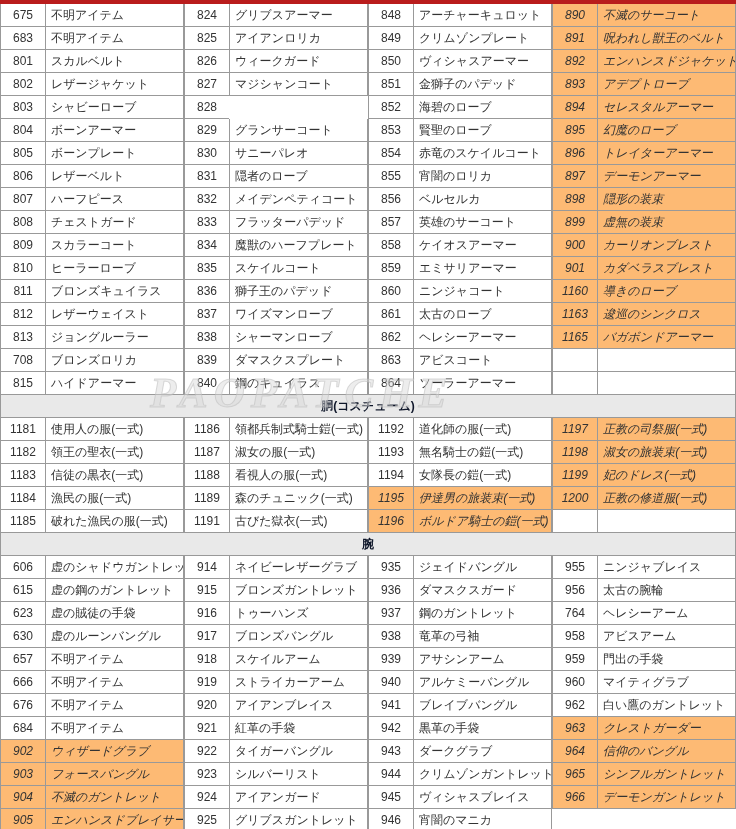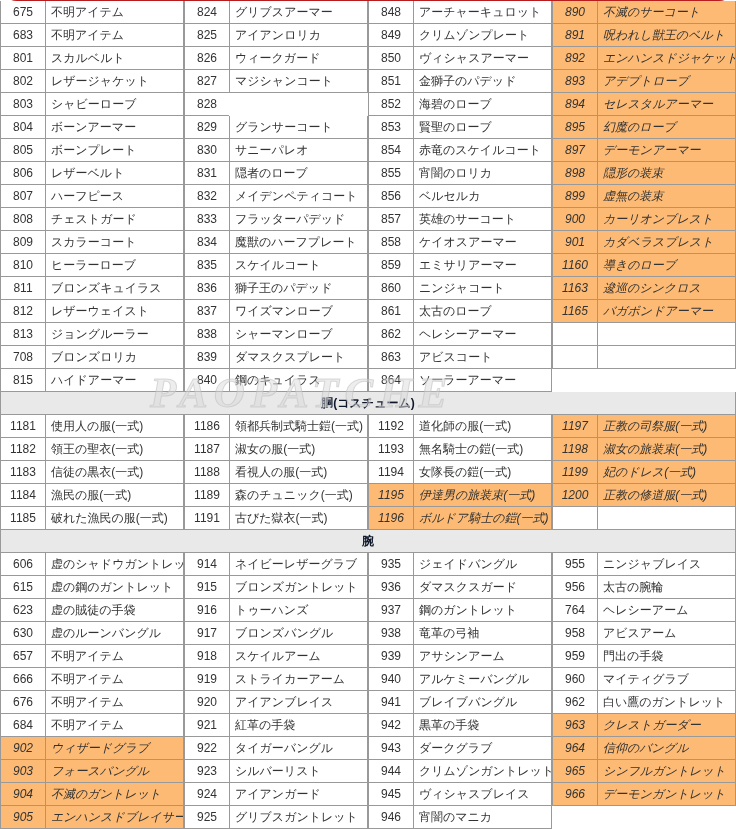--- a/index.html
+++ b/index.html
@@ -5,21 +5,21 @@
   * { box-sizing: border-box; margin: 0; padding: 0; }
   html, body { background: #ffffff; }
   body {
     width: 736px; height: 829px;
     position: relative; overflow: hidden;
     font-family: "Liberation Sans", "DejaVu Sans", sans-serif;
     font-size: 12px; color: #333333;
   }
   #page { position: relative; width: 736px; }
   .grid { display: flex; }
-  .grid.first { border-top: 1px solid #b91c1c; border-radius: 17px; }
+  .grid.first { border-top: 4px solid #b91c1c; }
   .group { width: 184px; }
   .grow { display: flex; height: 23px; background: #ffffff; }
   .grow.hl { background: #fdba74; font-style: italic; }
   .cid {
     width: 45px; height: 23px; line-height: 22px;
     text-align: center;
     border-left: 1px solid #999; border-bottom: 1px solid #999;
     overflow: hidden; white-space: nowrap;
   }
   .clabel {
@@ -283,20 +283,24 @@
           </div>
           <div class="grow hl">
             <div class="cid">894</div>
             <div class="clabel">セレスタルアーマー</div>
           </div>
           <div class="grow hl">
             <div class="cid">895</div>
             <div class="clabel">幻魔のローブ</div>
           </div>
           <div class="grow hl">
+            <div class="cid">896</div>
+            <div class="clabel">トレイターアーマー</div>
+          </div>
+          <div class="grow hl">
             <div class="cid">897</div>
             <div class="clabel">デーモンアーマー</div>
           </div>
           <div class="grow hl">
             <div class="cid">898</div>
             <div class="clabel">隠形の装束</div>
           </div>
           <div class="grow hl">
             <div class="cid">899</div>
             <div class="clabel">虚無の装束</div>

